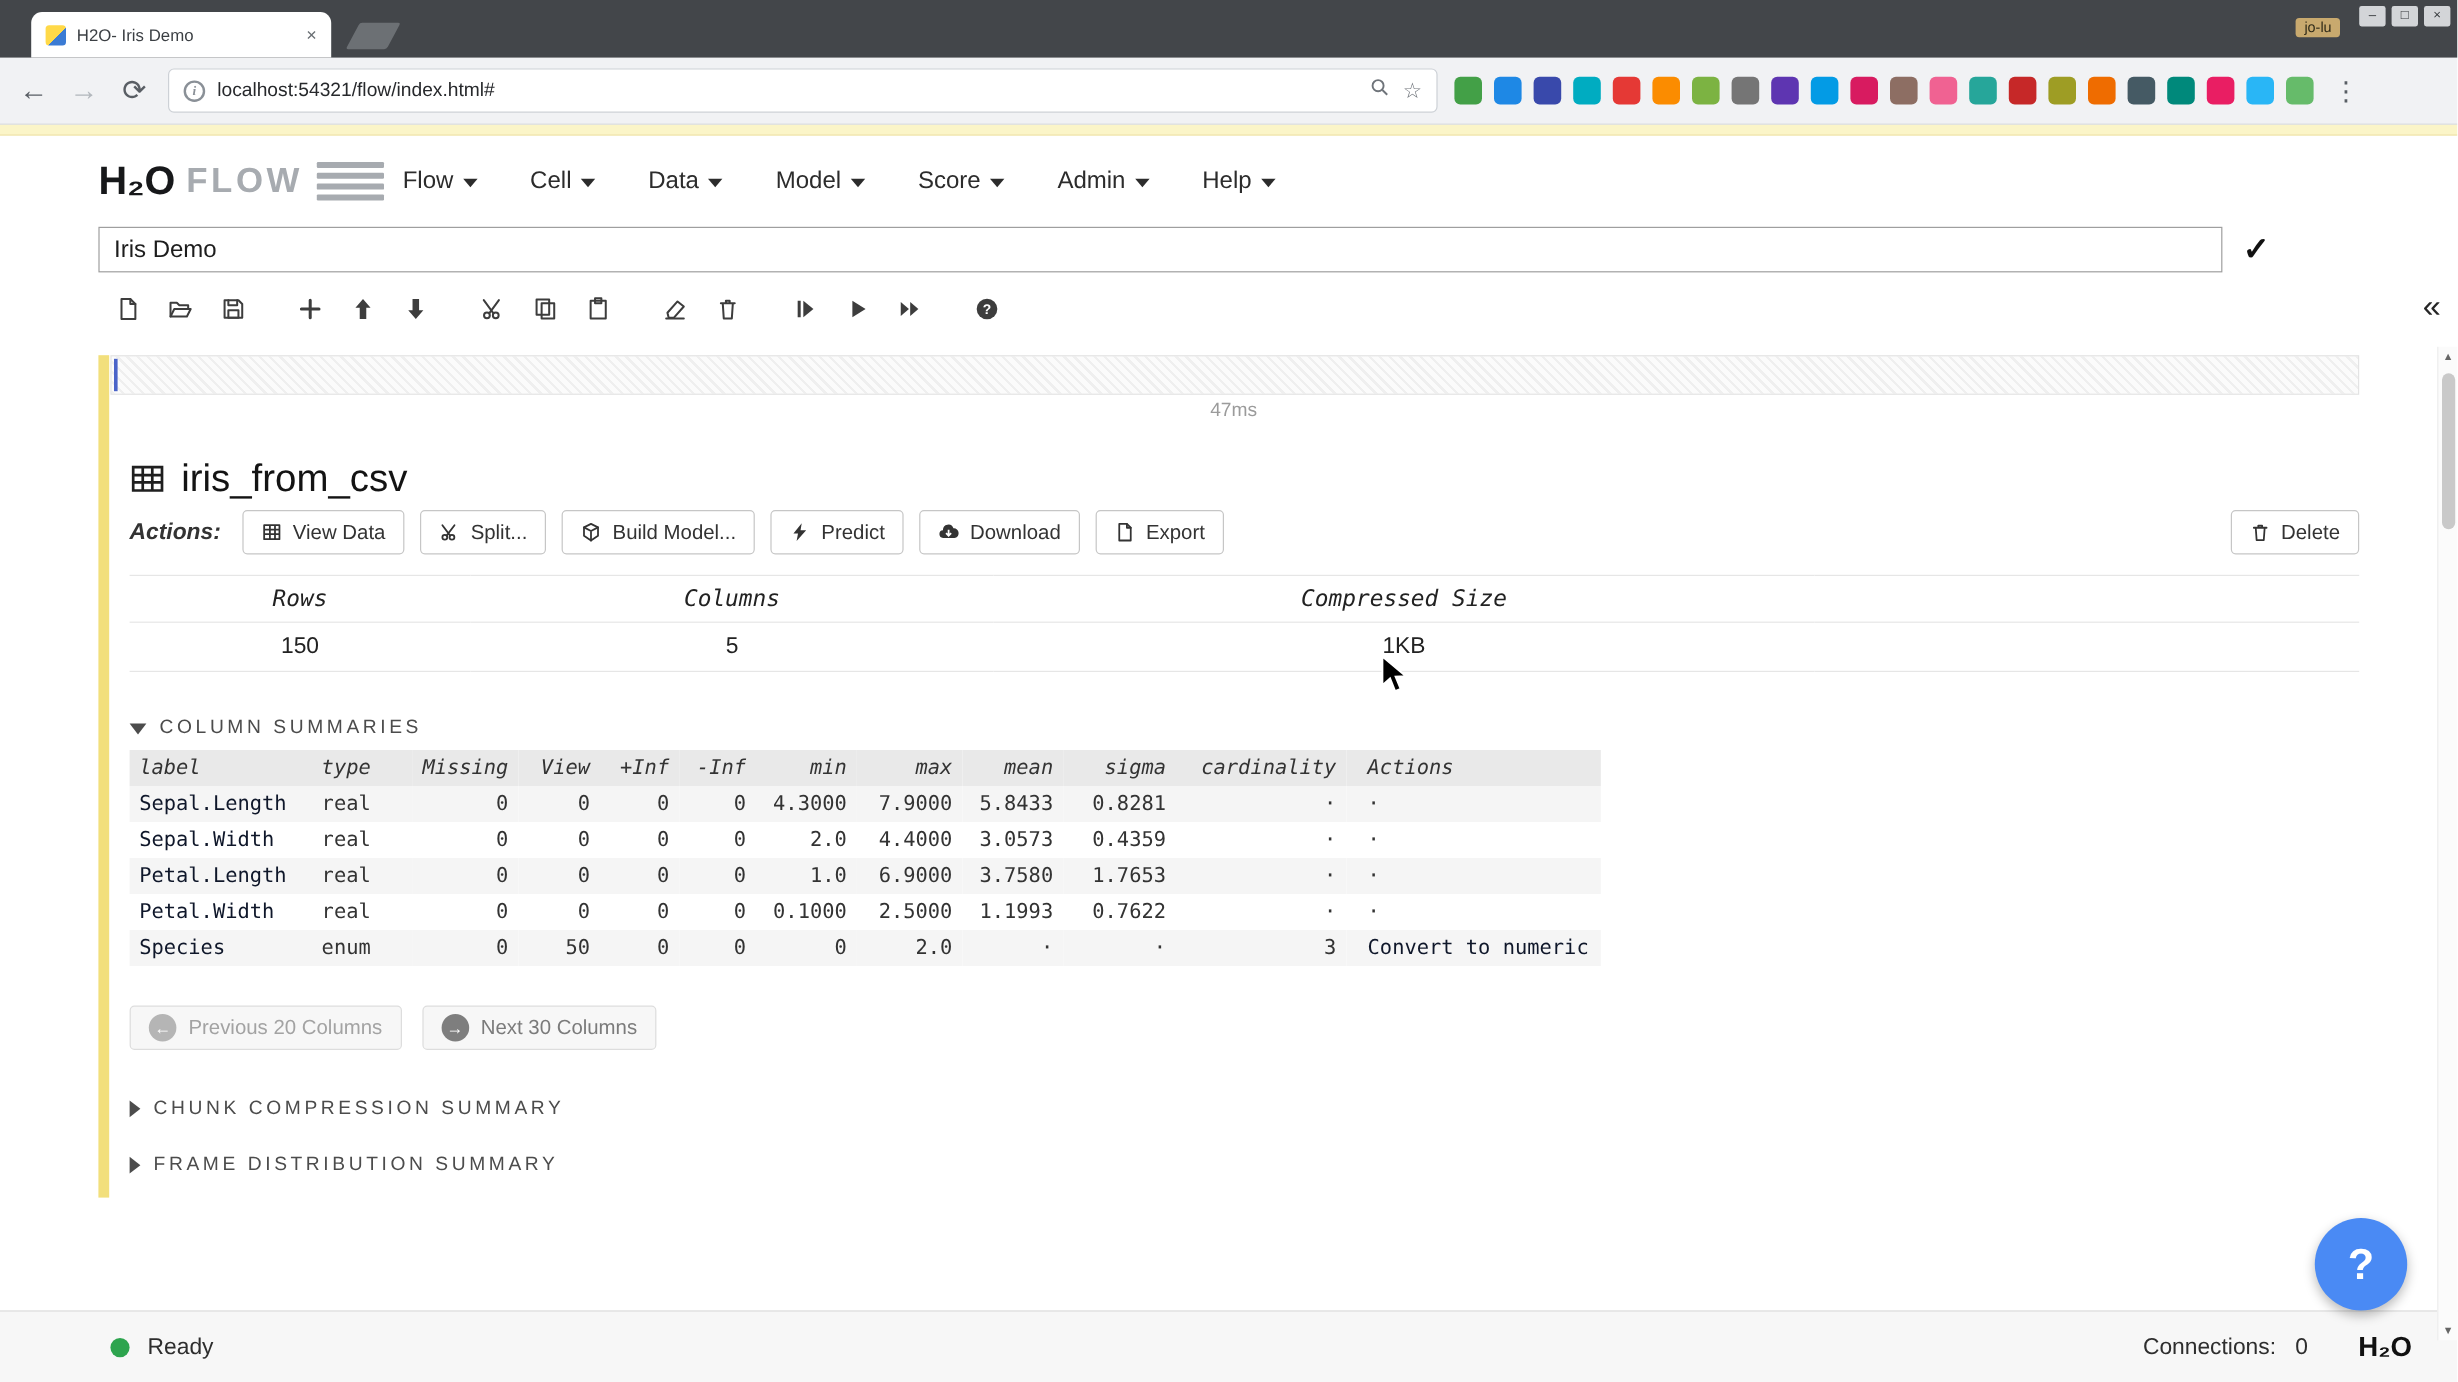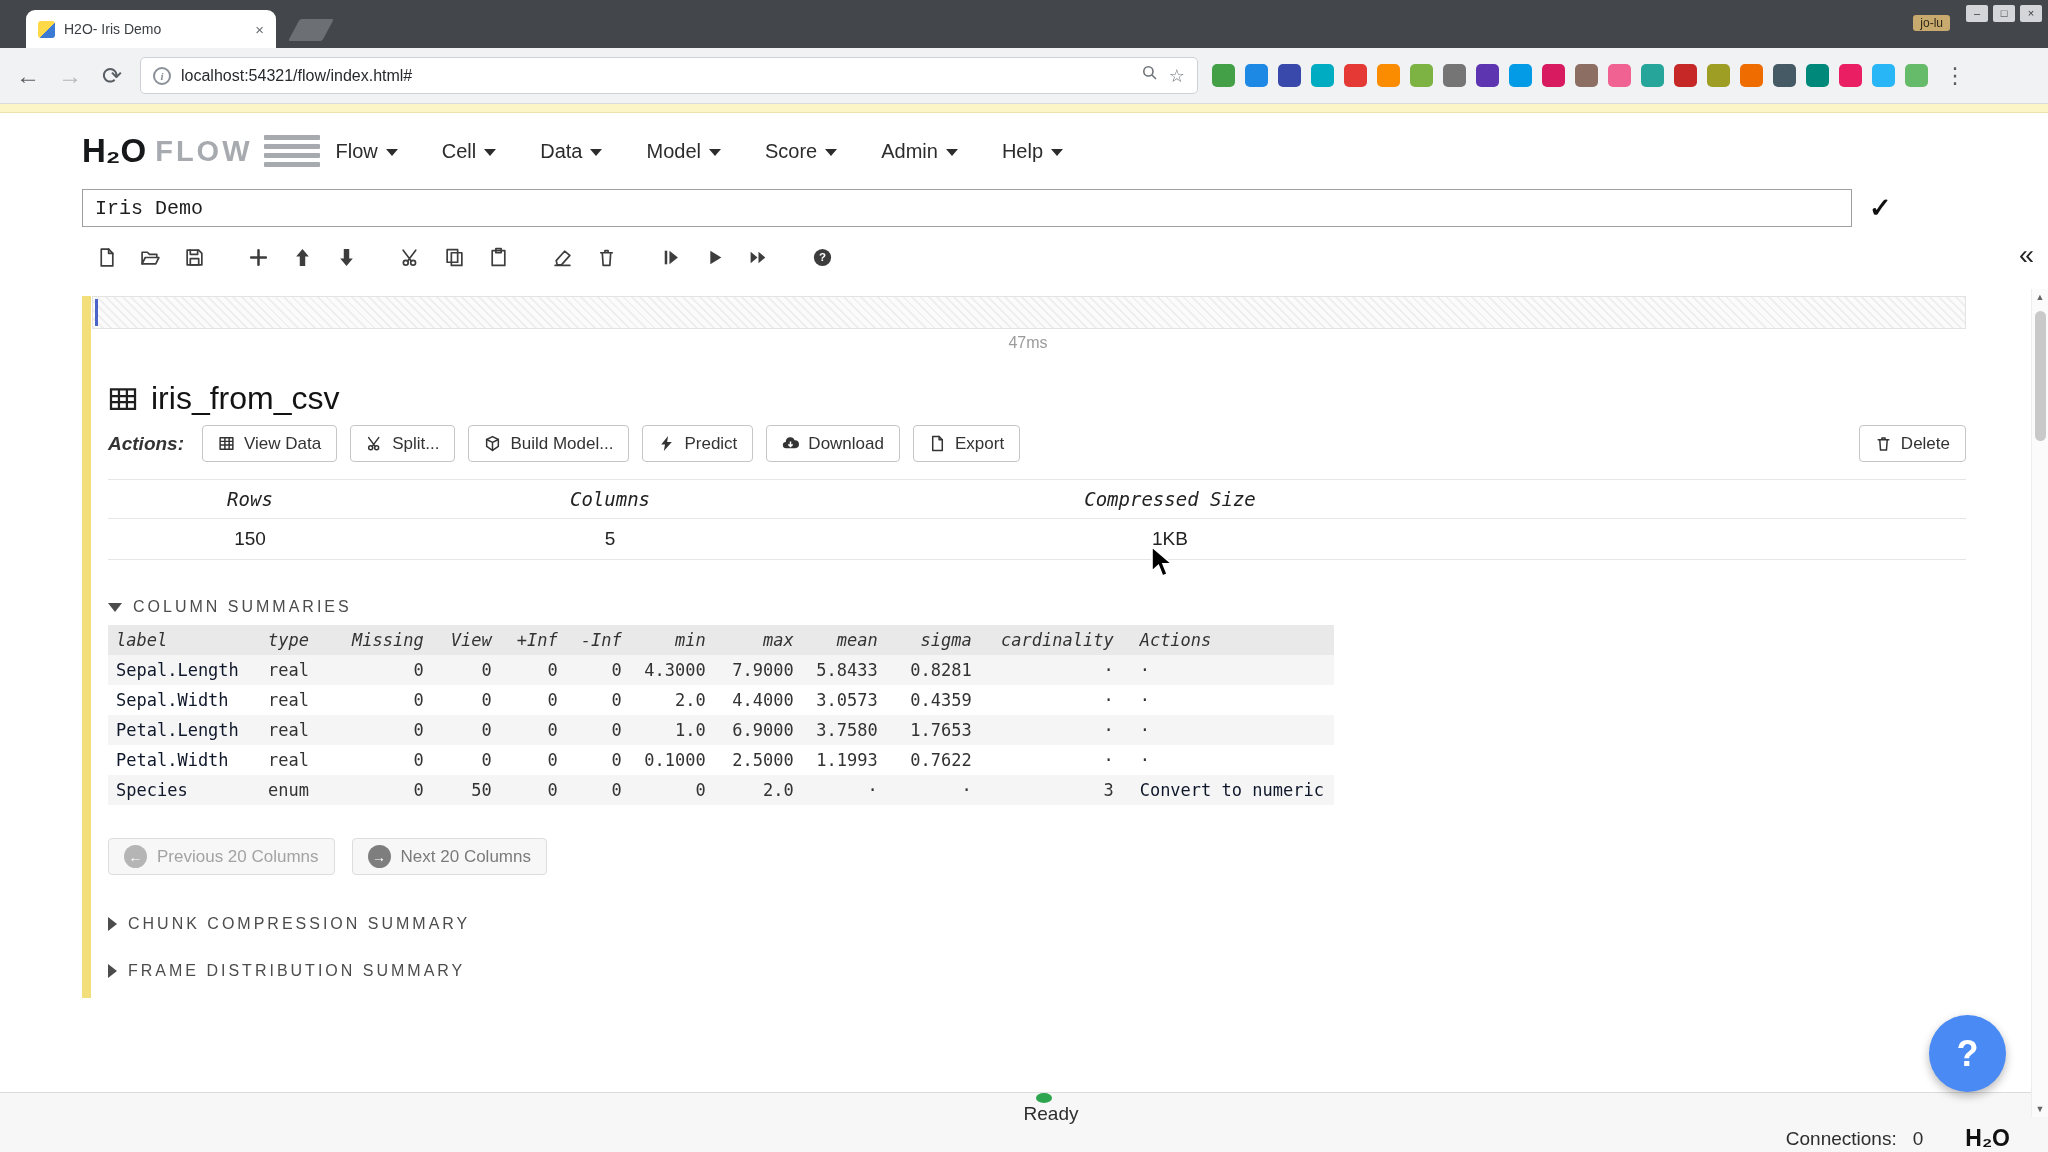--- a/index.html
+++ b/index.html
@@ -47,21 +47,21 @@
   .logo-flow { font-size:29px; font-weight:bold; color:#a7abb0; letter-spacing:3px; margin-left:9px; }
   .logo-lines { display:flex; flex-direction:column; gap:4px; margin-left:11px; }
   .logo-lines i { display:block; width:56px; height:5px; background:#a7abb0; border-radius:1px; }
   .menus { display:flex; gap:44px; margin-left:16px; }
   .menu-item { display:flex; align-items:center; font-size:20px; color:#2c2c2c; cursor:pointer; }
   .caret { width:0; height:0; border-left:6px solid transparent; border-right:6px solid transparent;
            border-top:7px solid #2c2c2c; display:inline-block; margin-left:8px; margin-top:3px; }
 
   .title-row { display:flex; align-items:center; padding-left:82px; margin-top:4px; }
   .title-input { width:1770px; height:38px; border:1px solid #9f9f9f; font-size:20px; padding:0 12px;
-                 color:#1d1d1d; font-family:Liberation Mono, monospace; }
+                 color:#1d1d1d; font-family:Liberation Sans, sans-serif; }
   .check { margin-left:17px; font-size:27px; font-weight:bold; color:#111; }
 
   .cell-toolbar { margin:14px 0 0 88px; display:flex; align-items:center; }
   .tb-group { display:flex; gap:8px; margin-right:28px; }
   .tb-btn { width:36px; height:33px; display:flex; align-items:center; justify-content:center;
             border-radius:3px; cursor:pointer; }
   .collapse-btn { position:absolute; right:14px; top:240px; font-size:27px; color:#262626; cursor:pointer; }
 
   .ic  { stroke:#3d3d3d; fill:none; stroke-width:1.6; stroke-linecap:round; stroke-linejoin:round; }
   .icf { fill:#3d3d3d; stroke:none; }
@@ -118,21 +118,21 @@
   .pager.prev { color:#a3a3a3; }
   .pager.next { color:#7b7b7b; }
   .pcirc { width:23px; height:23px; border-radius:50%; color:#fff; font-size:14px; display:flex;
            align-items:center; justify-content:center; }
   .prev .pcirc { background:#b5b5b5; }
   .next .pcirc { background:#7e7e7e; }
 
   
   .footer { position:absolute; left:0; right:0; bottom:0; height:60px; background:#f7f7f7;
             border-top:1px solid #dcdcdc; display:flex; align-items:center; padding:0 38px 0 92px;
-            font-size:19px; color:#2e2e2e;flex-direction:column; }
+            font-size:19px; color:#2e2e2e; }
   .status-dot { width:16px; height:16px; border-radius:50%; background:#2da44e; margin-right:15px; }
   .footer-right { margin-left:auto; display:flex; align-items:center; }
   .conn-label { }
   .conn-val { margin-left:16px; }
   .h2o-mini { font-size:23px; font-weight:bold; color:#111; margin-left:42px; }
 
   .fab { position:absolute; right:42px; bottom:60px; width:77px; height:77px; border-radius:50%;
          background:#4a8af4; color:#fff; font-size:36px; font-weight:bold; display:flex;
          align-items:center; justify-content:center; box-shadow:0 4px 10px rgba(0,0,0,.28); cursor:pointer; }
 
@@ -560,21 +560,21 @@
         </tbody>
       </table>
 
       <div class="pager-row">
         <div class="pager prev">
           <span class="pcirc">←</span>
           <span>Previous 20 Columns</span>
         </div>
         <div class="pager next">
           <span class="pcirc">→</span>
-          <span>Next 20 Columns</span>
+          <span>Next 30 Columns</span>
         </div>
       </div>
 
       <div class="section-head mt-chunk">
         <i class="tri-r"></i>
         <span>CHUNK COMPRESSION SUMMARY</span>
       </div>
       <div class="section-head mt-frame">
         <i class="tri-r"></i>
         <span>FRAME DISTRIBUTION SUMMARY</span>

